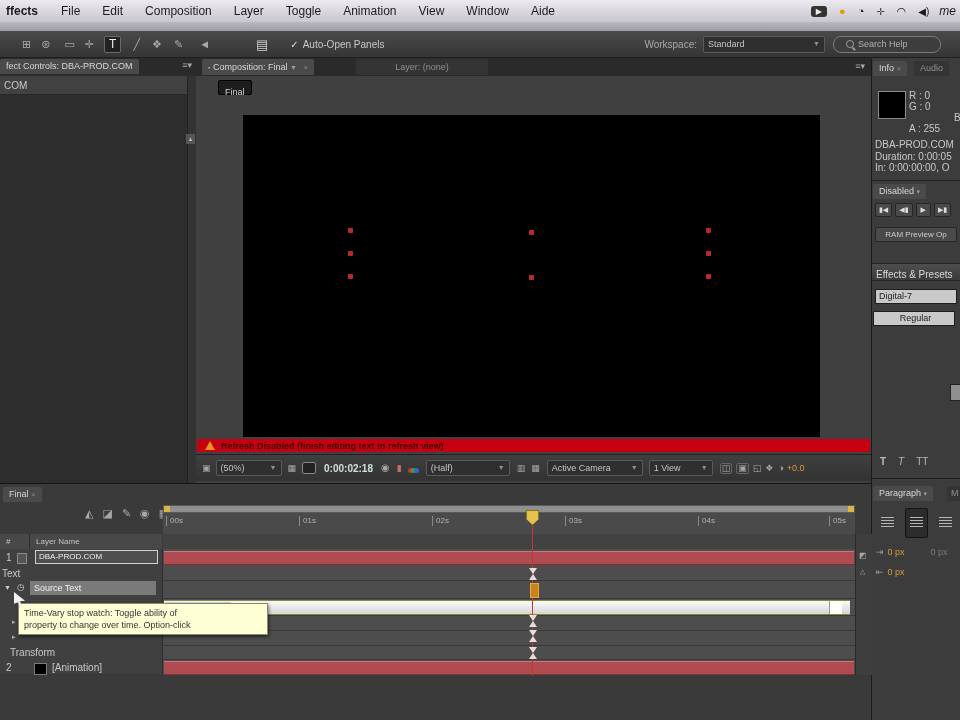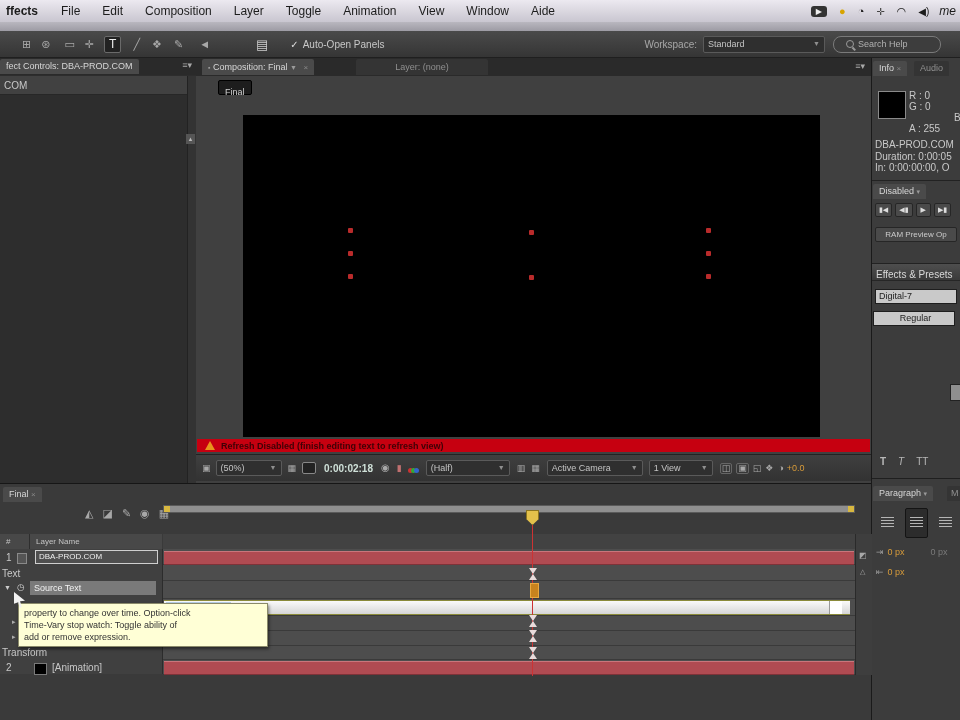--- a/index.html
+++ b/index.html
@@ -241,20 +241,28 @@
     <span class="icon">✎</span>
     <span class="icon">◉</span>
     <span class="icon">▦</span>
   </div>
 
   <div class="abs" style="left:163px;top:21px;width:692px;height:8px;background:#8f8f8f;border:1px solid #5a5a5a;box-sizing:border-box;">
     <span style="position:absolute;left:0;top:0;width:6px;height:6px;background:#d8b840;"></span>
     <span style="position:absolute;right:0;top:0;width:6px;height:6px;background:#d8b840;"></span>
   </div>
 
+  <div class="abs" style="left:163px;top:29px;width:692px;height:21px;background:#4a4a4a;border-bottom:1px solid #2a2a2a;">
+    <span class="tickl" style="left:3px;">00s</span>
+    <span class="tickl" style="left:136px;">01s</span>
+    <span class="tickl" style="left:269px;">02s</span>
+    <span class="tickl" style="left:402px;">03s</span>
+    <span class="tickl" style="left:535px;">04s</span>
+    <span class="tickl" style="left:666px;">05s</span>
+  </div>
 
   <div class="abs" style="left:526px;top:26px;width:13px;height:15px;background:#e3c14b;border:1px solid #8a7420;box-sizing:border-box;clip-path:polygon(0 0,100% 0,100% 58%,50% 100%,0 58%);z-index:8;"></div>
   <div class="abs" style="left:532px;top:41px;width:1px;height:151px;background:#cc3333;z-index:5;"></div>
 
   <div class="abs" style="left:0;top:50px;width:162px;height:15px;background:#484848;border-bottom:1px solid #2a2a2a;">
     <span style="position:absolute;left:6px;top:3px;font-size:8px;color:#c4c4c4;">#</span>
     <span style="position:absolute;left:36px;top:3px;font-size:8px;color:#c4c4c4;">Layer Name</span>
     <span style="position:absolute;left:29px;top:0;width:1px;height:15px;background:#2e2e2e;"></span>
   </div>
   <div class="abs" style="left:163px;top:50px;width:692px;height:15px;background:#424242;border-bottom:1px solid #2a2a2a;"></div>
@@ -292,33 +300,32 @@
   <div class="abs" style="left:164px;top:116px;width:686px;height:13px;background:linear-gradient(#fafafa,#d6d6d6);border-top:1px solid #8a8a3a;border-bottom:1px solid #8a8a3a;z-index:4;">
     <span style="position:absolute;left:2px;top:1px;background:#b9d0e8;color:#1c2c3c;font-size:9px;line-height:11px;padding:0 2px;">text.sourceText</span>
     <span style="position:absolute;right:8px;top:0;width:12px;height:13px;background:#fff;border-left:1px solid #999;"></span>
   </div>
 
   <span class="abs" style="left:12px;top:134px;color:#aaa;font-size:7px;">▸</span>
   <div class="kf" style="left:529px;top:131px;"></div>
   <span class="abs" style="left:12px;top:149px;color:#aaa;font-size:7px;">▸</span>
   <div class="kf" style="left:529px;top:146px;"></div>
 
-  <span class="txt abs" style="left:2px;top:163px;">Transform</span>
+  <span class="txt abs" style="left:10px;top:163px;">Transform</span>
   <div class="kf" style="left:529px;top:163px;"></div>
 
   <span class="txt abs" style="left:6px;top:178px;">2</span>
   <span class="abs" style="left:34px;top:179px;width:11px;height:10px;background:#000;border:1px solid #7a7a7a;"></span>
   <span class="txt abs" style="left:52px;top:178px;">[Animation]</span>
   <div class="redbar" style="top:177px;"></div>
 
   <div class="abs" style="left:855px;top:50px;width:16px;height:141px;background:#3e3e3e;border-left:1px solid #2a2a2a;">
     <span class="icon" style="position:absolute;left:3px;top:18px;font-size:8px;">◩</span>
     <span class="icon" style="position:absolute;left:4px;top:34px;font-size:7px;">△</span>
   </div>
 
   <div class="abs" style="left:18px;top:119px;width:238px;background:#ffffd6;border:1px solid #8a8a6a;box-shadow:1px 2px 3px rgba(0,0,0,.5);padding:3px 5px;z-index:50;">
+    <div style="font-size:9px;color:#333;line-height:12px;">Time-Vary stop watch: Toggle ability of</div>
     <div style="font-size:9px;color:#333;line-height:12px;">property to change over time. Option-click</div>
-    <div style="font-size:9px;color:#333;line-height:12px;">Time-Vary stop watch: Toggle ability of</div>
-    <div style="font-size:9px;color:#333;line-height:12px;">add or remove expression.</div>
   </div>
 
   <div class="cursor" style="left:14px;top:108px;"></div>
 </div>
 
 </body></html>

